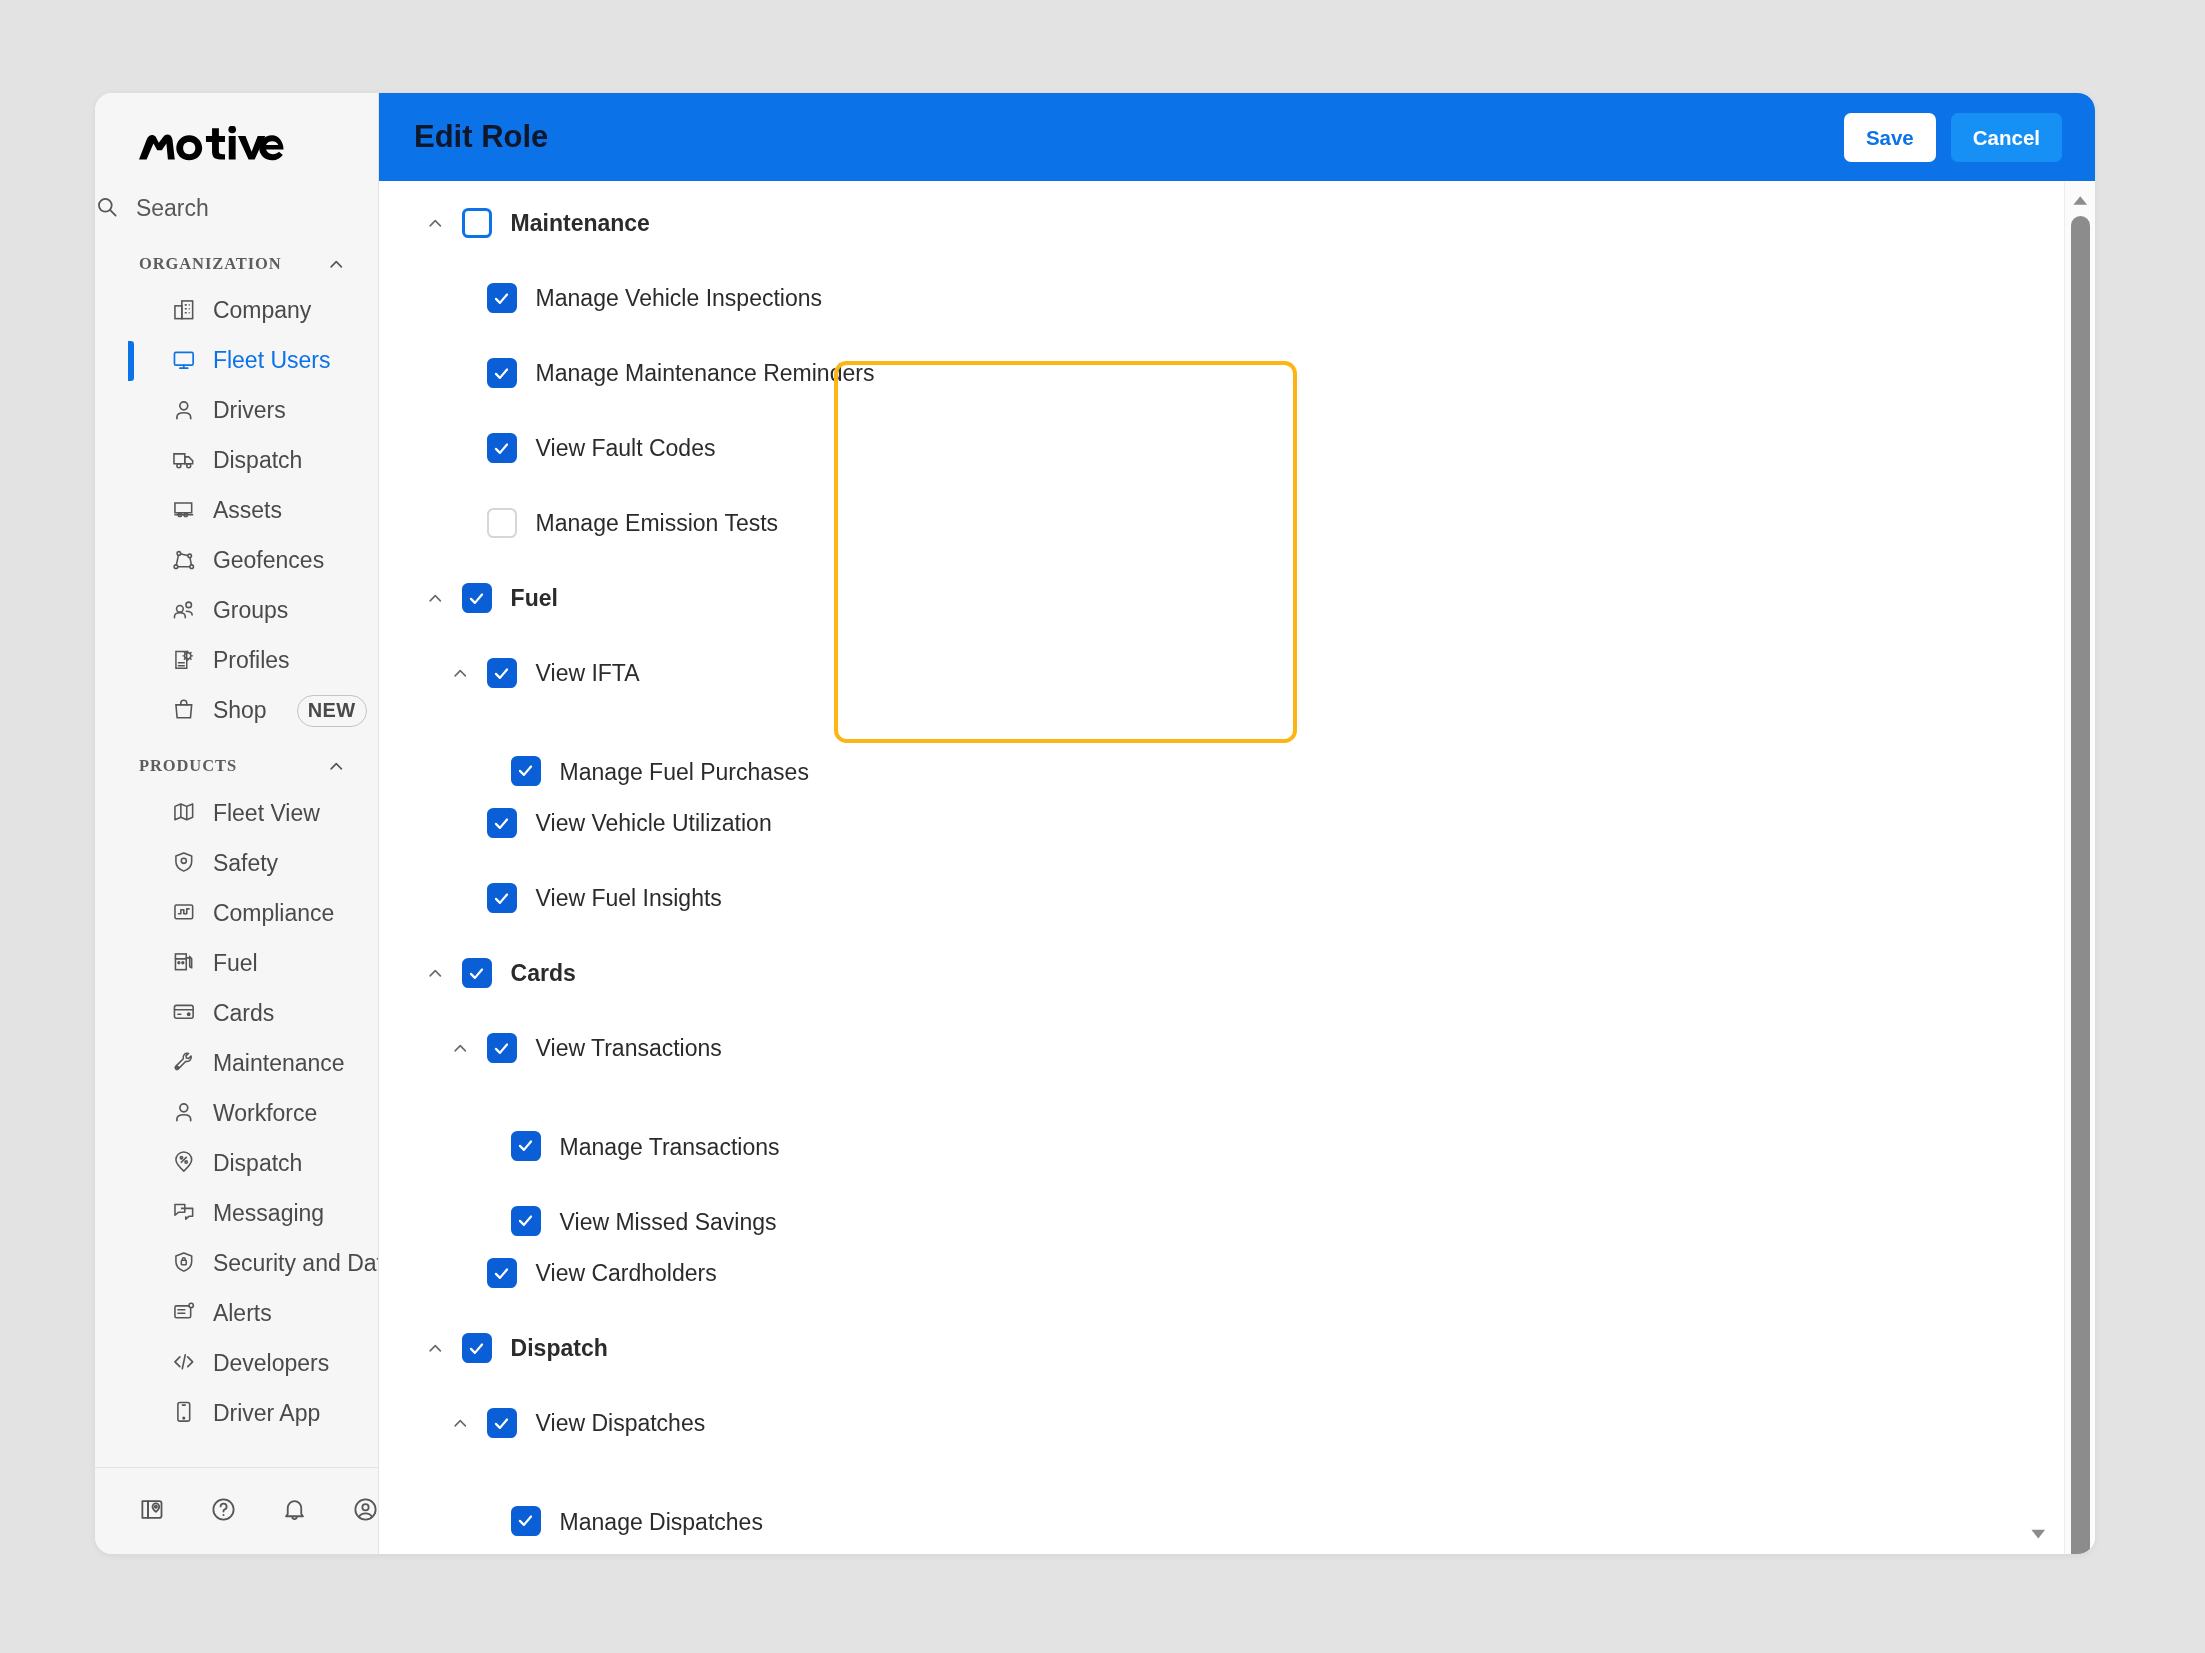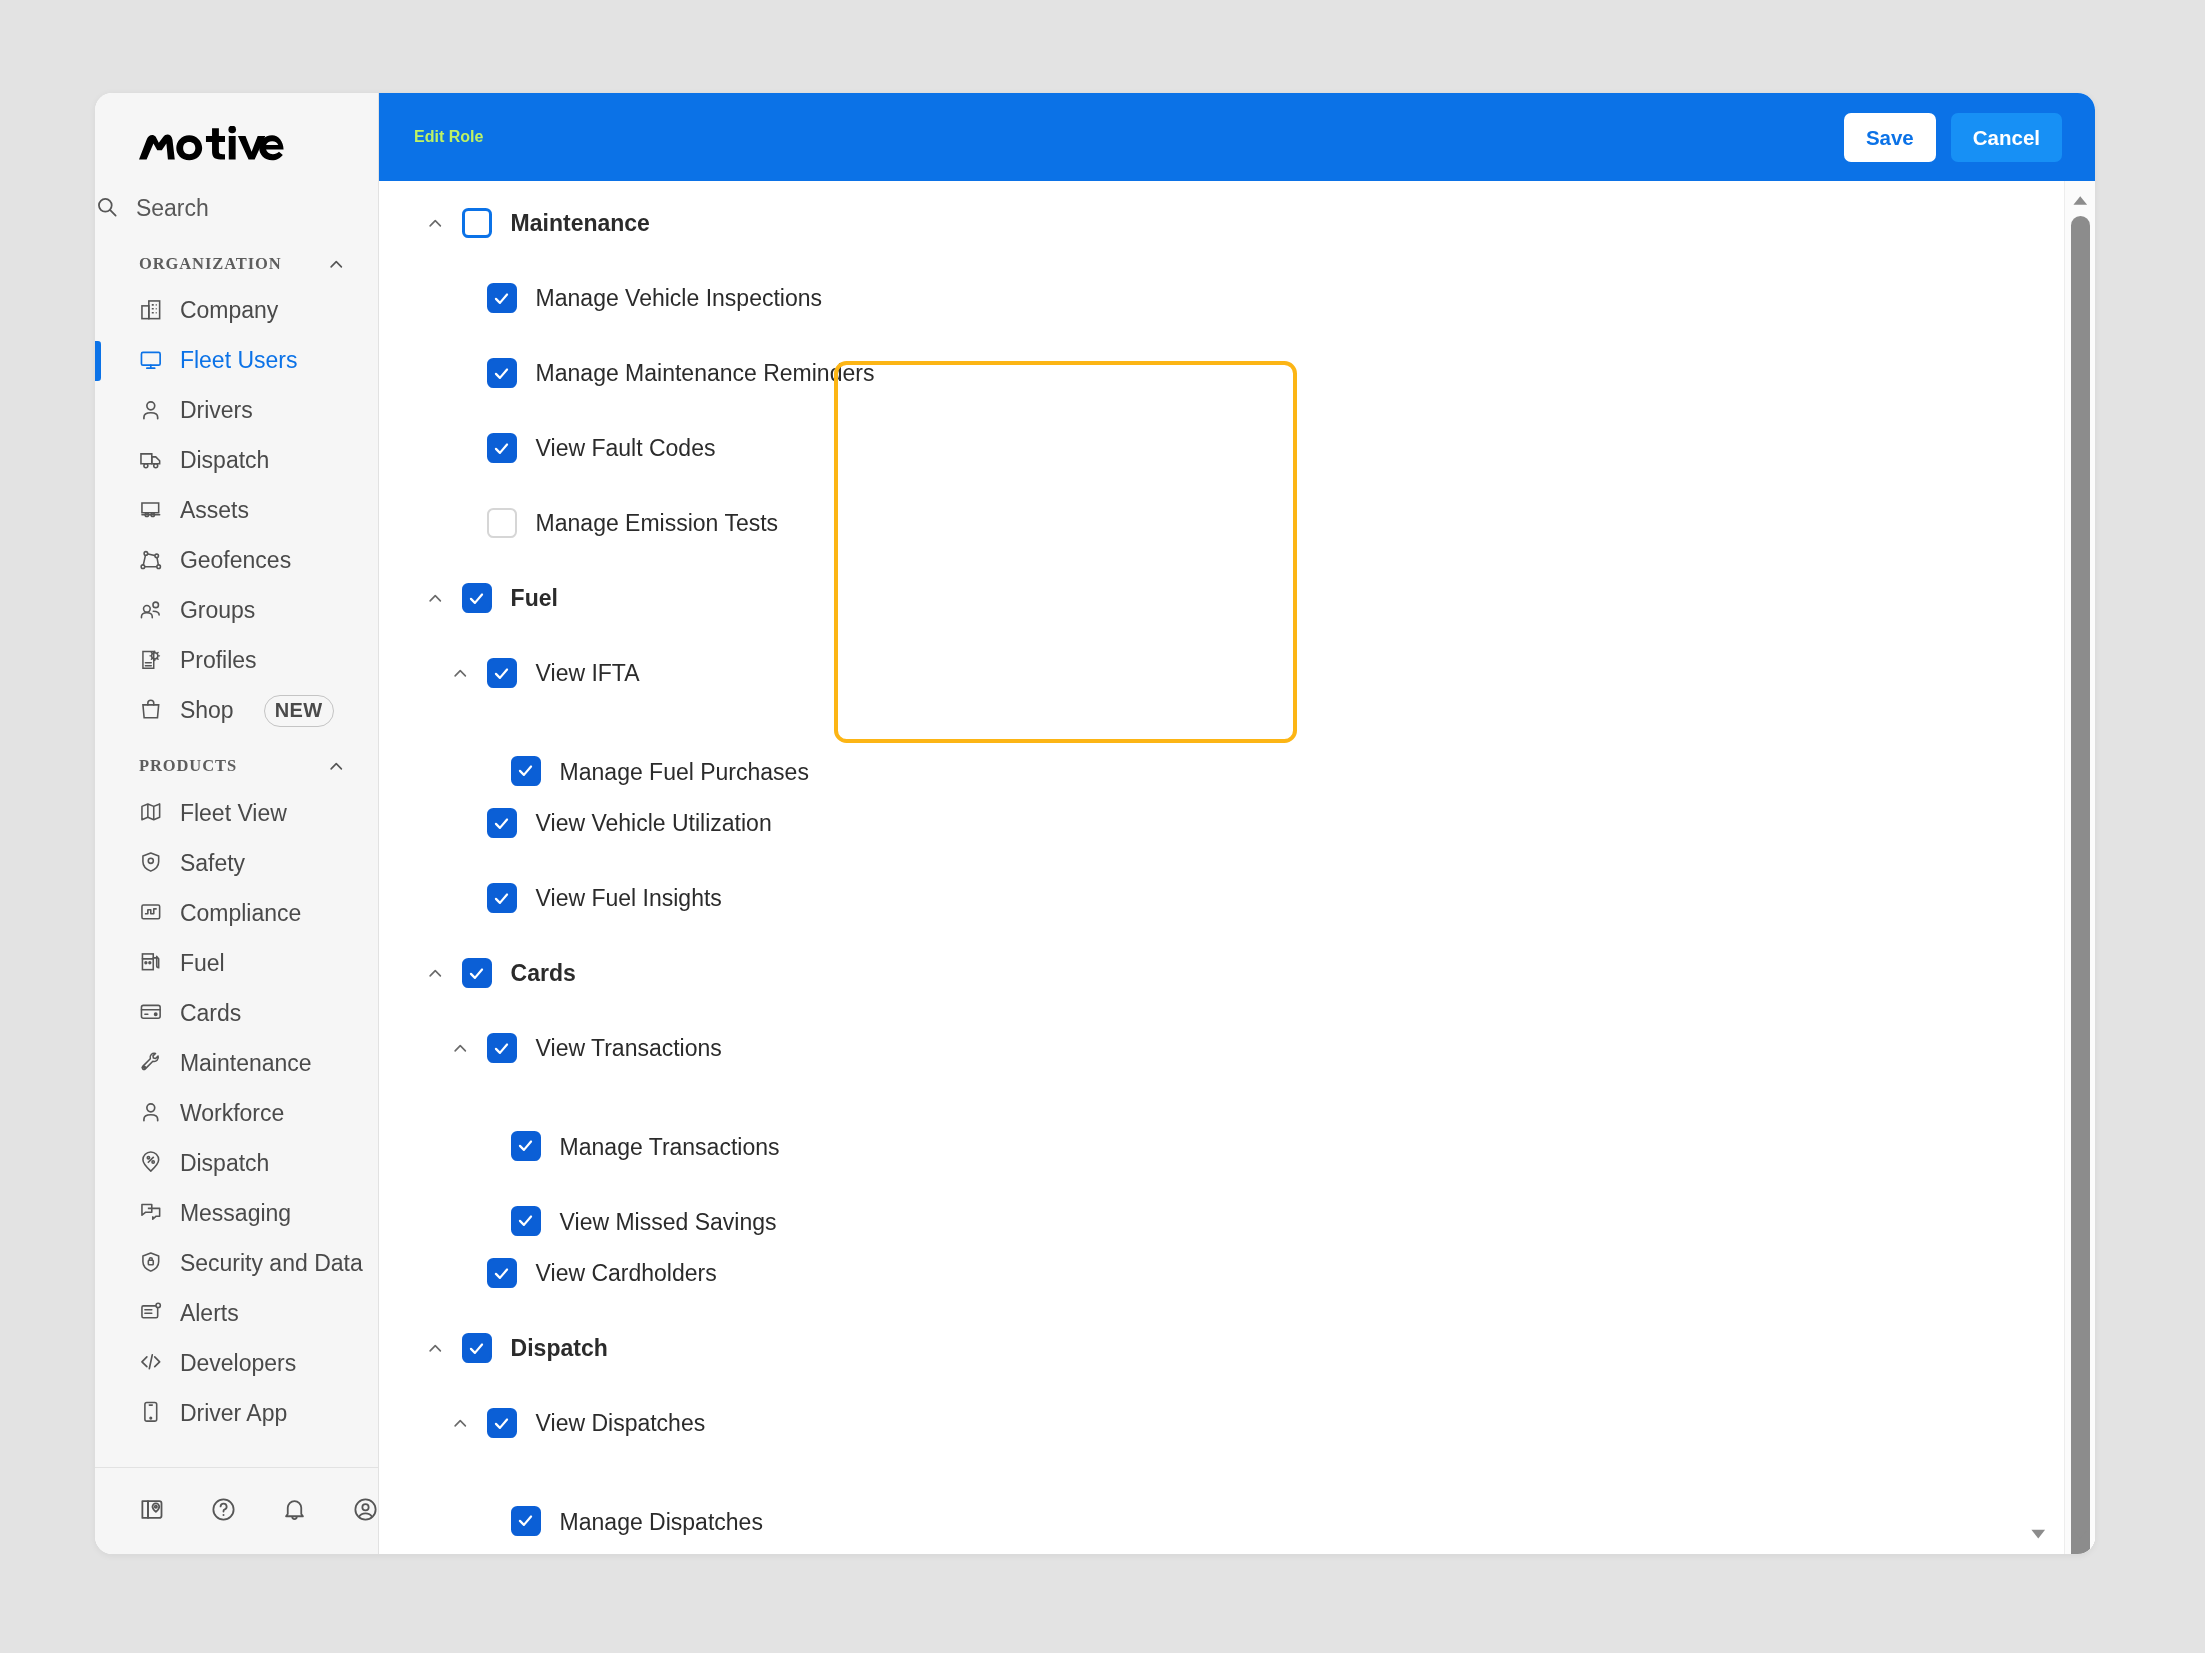--- a/index.html
+++ b/index.html
@@ -45,21 +45,21 @@
     display: flex; align-items: flex-start; justify-content: space-between;
     padding: 20.5px 31.5px 7.9px 44px;
     font-family: Liberation Serif, serif;
   }
   .sec-head .txt {
     font-size: 16.5px; letter-spacing: 0.9px; font-weight: 700; color: #5d5d5d;
   }
 
   .nav-item {
     display: flex; align-items: center; gap: 17.3px;
-    height: 50px; padding-left: 44px; position: relative; cursor: pointer;
+    height: 50px; padding-left: 44px; position: relative; cursor: pointer; margin-left: 33px;
   }
   .nav-item .lbl { font-size: 23px; color: #4a4a4a; white-space: nowrap; }
   .nav-item.active::before {
     content: ""; position: absolute; left: 0; top: 4.7px; bottom: 4.7px;
     width: 5.5px; background: #0b72e7; border-radius: 0 3.2px 3.2px 0;
   }
   .nav-item.active .lbl { color: #0b72e7; }
   .nav-item.active svg { color: #0b72e7; }
   .nav-item svg, .search-row svg, .sec-head svg { color: #565656; flex: 0 0 auto; }
 
@@ -80,21 +80,21 @@
   .sidebar-footer svg { color: #565656; cursor: pointer; }
 
   
   #main { flex: 1 1 auto; position: relative; background: #fff; display: flex; flex-direction: column; min-width: 0; }
 
   #modal-header {
     height: 88px; background: #0b72e7;
     display: flex; align-items: center; justify-content: space-between;
     padding: 0 33px 0 35px; flex: 0 0 auto;
   }
-  #modal-header .title { color: #bef264; font-size: 16px; font-weight: 700; }
+  #modal-header .title { color: #0f172a; font-size: 31px; font-weight: 700; }
   .hdr-btns { display: flex; gap: 15px; padding-left: 31px; }
   .btn {
     border: none; border-radius: 7px; cursor: pointer;
     font-size: 20.5px; font-weight: 700; font-family: inherit;
     padding: 0 22px; height: 49px; line-height: 49px;
   }
   .btn-save { background: #ffffff; color: #0b72e7; }
   .btn-cancel { background: #1790f5; color: #ffffff; }
 
   #content-area { flex: 1 1 auto; position: relative; overflow: hidden; background: #fff; }

